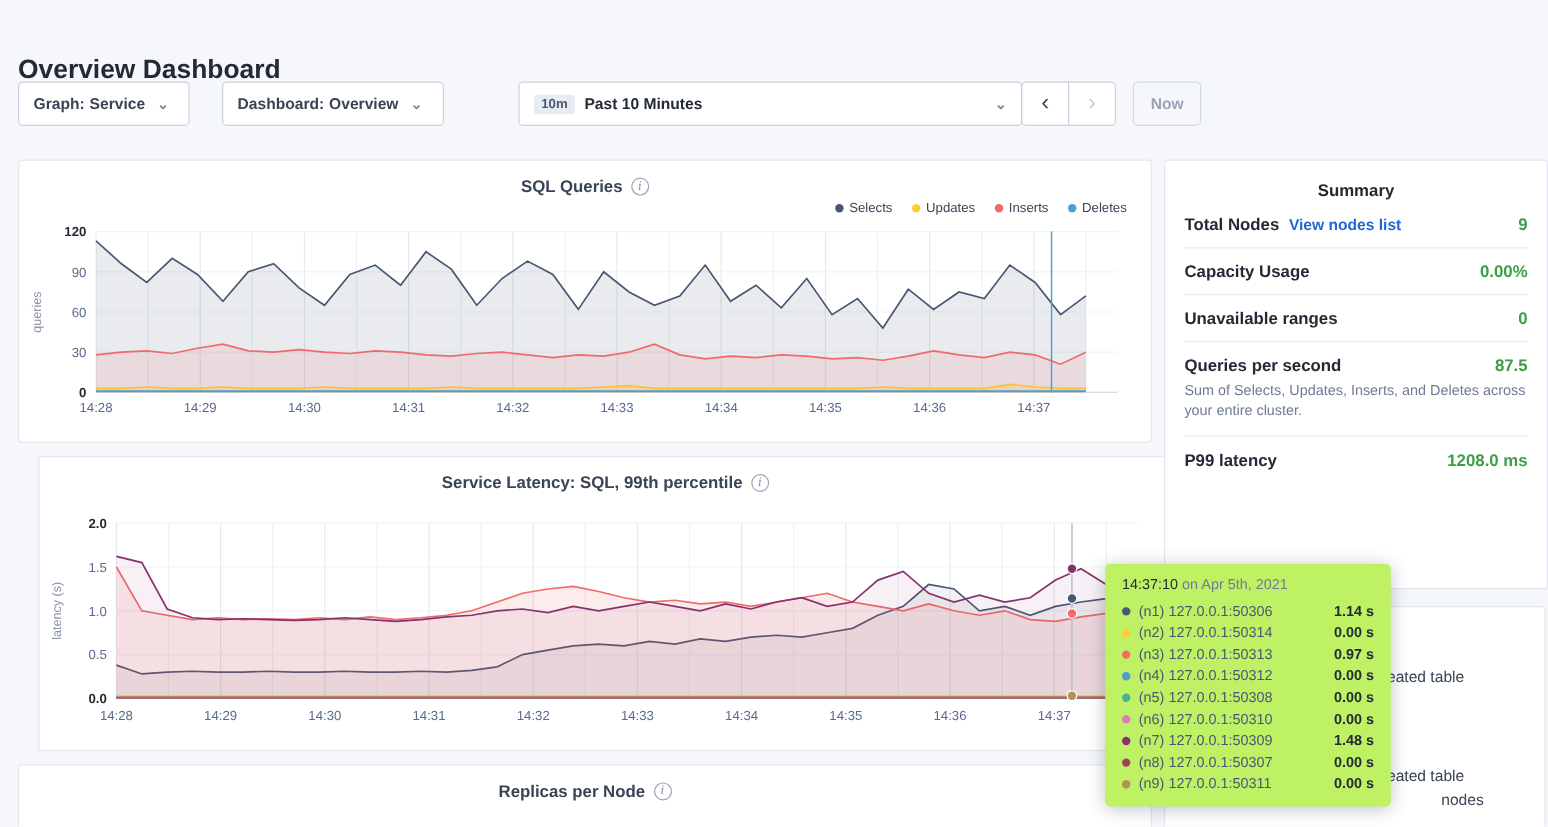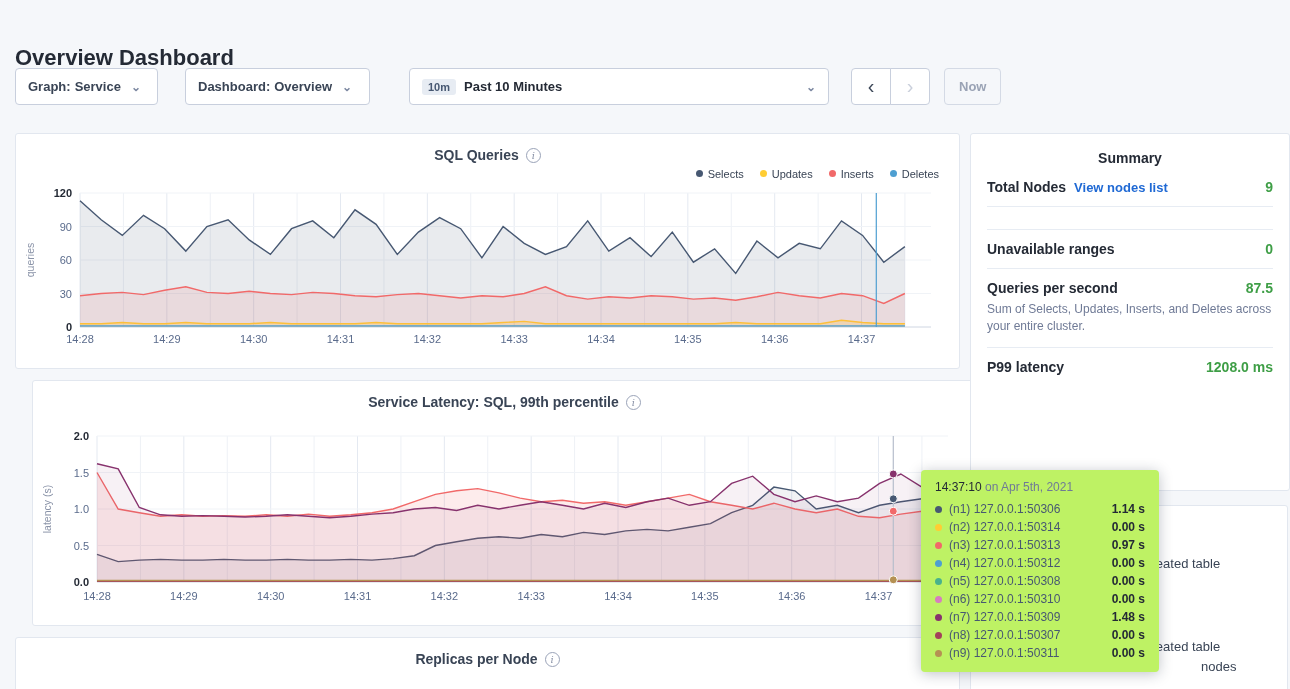--- a/index.html
+++ b/index.html
@@ -92,21 +92,21 @@
   <div class="dd" style="left:15px; width:143px;">
     <span>Graph:</span>
     <span style="margin-left:-4px;">Service</span>
     <span class="caret">⌄</span>
   </div>
   <div class="dd" style="left:185px; width:185px;">
     <span>Dashboard:</span>
     <span style="margin-left:-4px;">Overview</span>
     <span class="caret">⌄</span>
   </div>
-  <div class="dd time" style="left:409px; width:420px;">
+  <div class="dd time" style="left:432px; width:420px;">
     <span class="badge">10m</span>
     <span class="tp-label">Past 10 Minutes</span>
     <span class="caret">⌄</span>
   </div>
   <button class="nav-btn prev" style="left:851px;">
     <span>‹</span>
   </button>
   <button class="nav-btn next" style="left:890px;">
     <span>›</span>
   </button>
@@ -269,20 +269,24 @@
     <h3>Summary</h3>
     <div id="summary-rows">
         <div class="sum-row">
           <div class="sum-top">
             <span class="sum-label">Total Nodes</span>
             <a class="sum-link" href="#">View nodes list</a>
             <span class="sum-value">9</span>
           </div>
         </div>
         <div class="sum-row">
+          <div class="sum-top">
+            <span class="sum-label">Capacity Usage</span>
+            <span class="sum-value">0.00%</span>
+          </div>
         </div>
         <div class="sum-row">
           <div class="sum-top">
             <span class="sum-label">Unavailable ranges</span>
             <span class="sum-value">0</span>
           </div>
         </div>
         <div class="sum-row">
           <div class="sum-top">
             <span class="sum-label">Queries per second</span>

